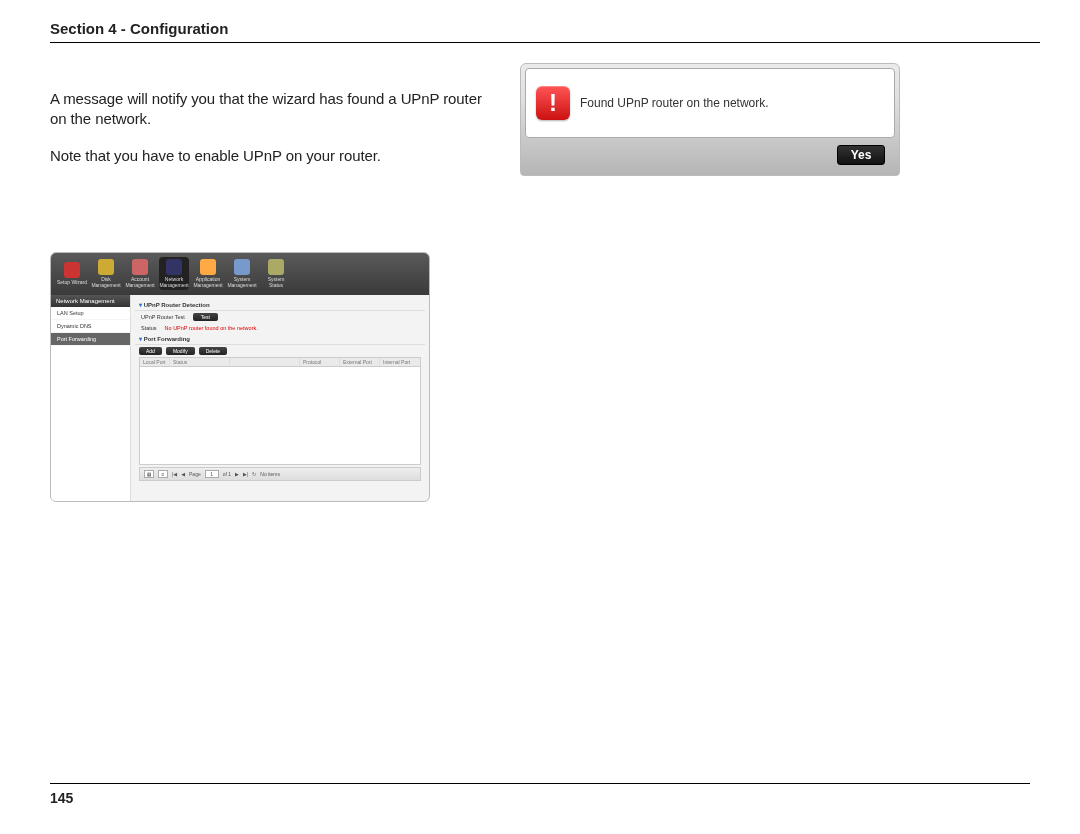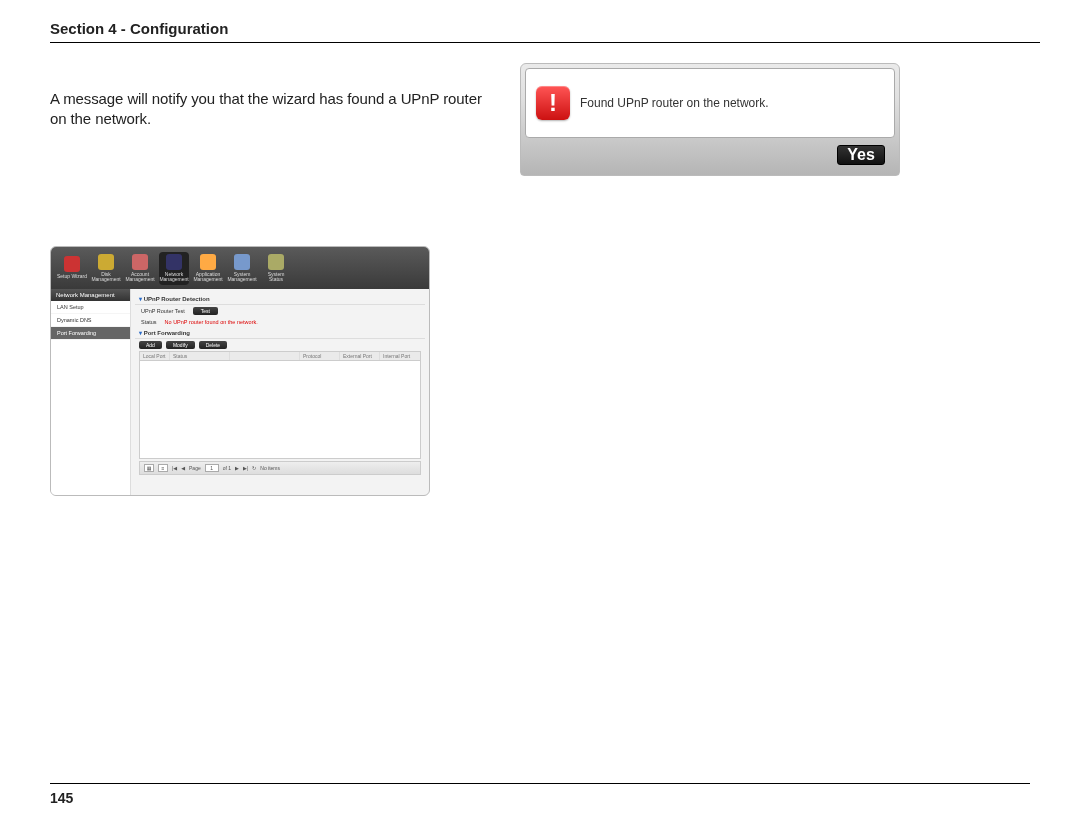--- a/index.html
+++ b/index.html
@@ -81,21 +81,21 @@
   .dialog-btn {
     position: absolute;
     right: 14px;
     bottom: 10px;
     width: 48px;
     height: 20px;
     background: linear-gradient(#333,#111);
     border: 1px solid #000;
     border-radius: 3px;
     color: #fff;
-    font-size: 16px;
+    font-size: 12px;
     font-weight: bold;
     display: flex;
     align-items: center;
     justify-content: center;
   }
 
   
   .app-shot {
     width: 380px;
     height: 250px;
@@ -253,20 +253,21 @@
 </style>
 </head>
 <body>
 
 <div class="page">
   <div class="header-bar">Section 4 - Configuration</div>
 
   <div class="row">
     <div class="text-col">
       <p>A message will notify you that the wizard has found a UPnP router on the network.</p>
+      <p>Note that you have to enable UPnP on your router.</p>
     </div>
     <div class="img-col">
       <div class="dialog-shot">
         <div class="dialog-inner">
           <div class="alert-icon">!</div>
           <div class="dialog-text">Found UPnP router on the network.</div>
         </div>
         <div class="dialog-btn">Yes</div>
       </div>
     </div>

